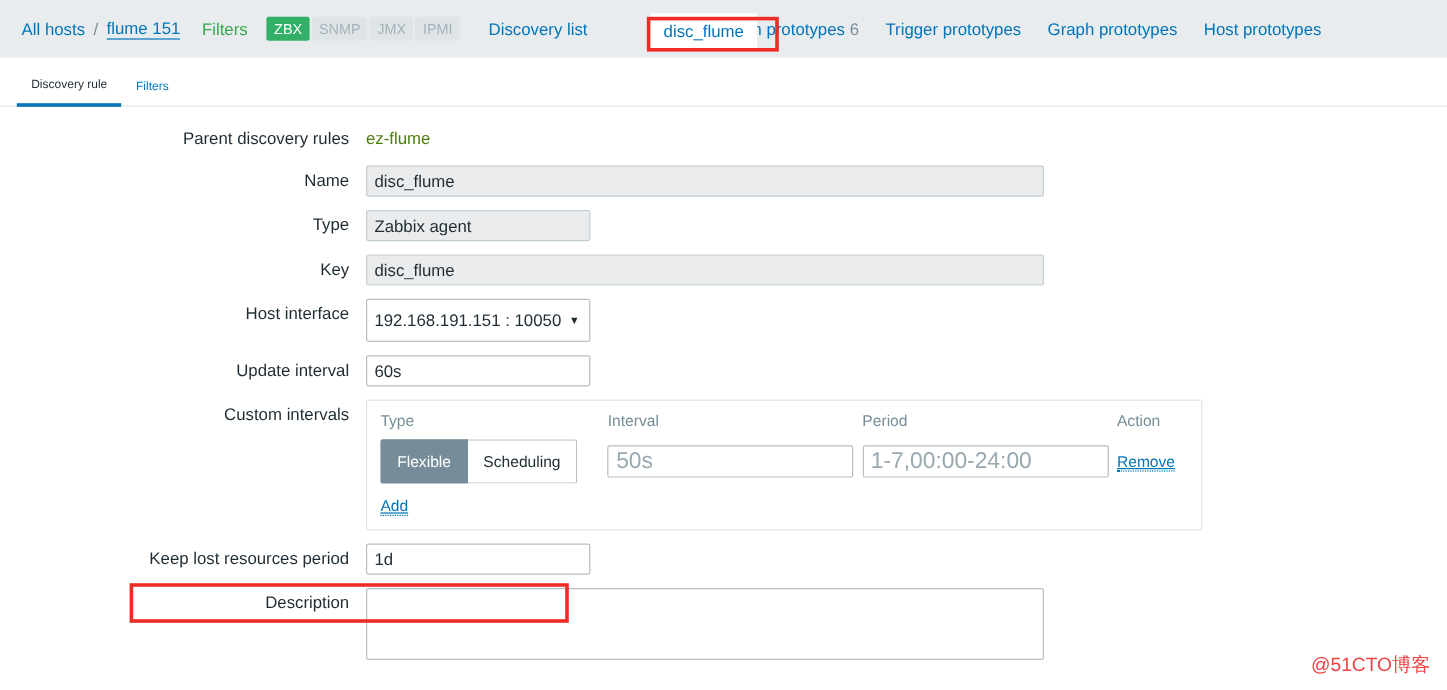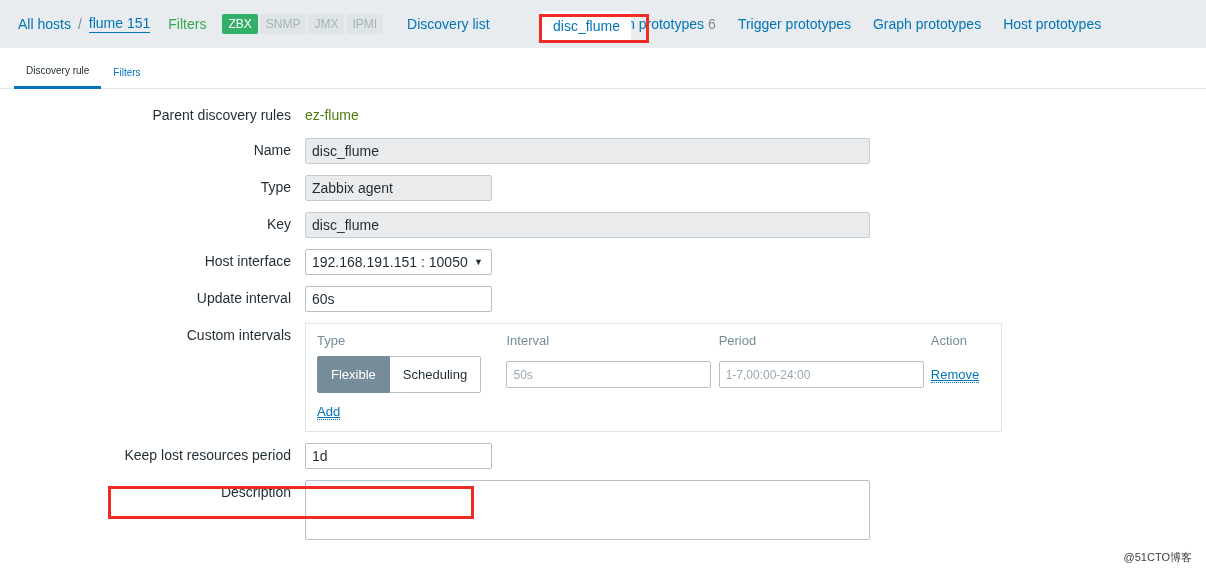--- a/index.html
+++ b/index.html
@@ -181,21 +181,21 @@
     background: #e9ebec;
     color: #1f2c33;
     border-color: #c3cdd4;
   }
   .w-wide { width: 565px; }
   .w-med  { width: 187px; }
   .w-keep { width: 187px; }
 
   .select-box {
     width: 187px;
-    height: 26px;
+    height: 36px;
     box-sizing: border-box;
     border: 1px solid #b5bfc5;
     background: #ffffff;
     border-radius: 2px;
     display: flex;
     align-items: center;
     padding: 0 6px;
     font-size: 14px;
     color: #1f2c33;
     position: relative;
@@ -248,21 +248,21 @@
     border-left: none;
     border-radius: 0 2px 2px 0;
   }
   .seg button.on {
     background: #768d99;
     border-color: #768d99;
     color: #ffffff;
   }
   input.iv {
     font-family: "Liberation Sans", sans-serif;
-    font-size: 12px;
+    font-size: 19px;
     width: 205px;
     height: 27px;
     box-sizing: border-box;
     border: 1px solid #b5bfc5;
     border-radius: 2px;
     padding: 0 6px;
     color: #1f2c33;
     outline: none;
     background: #ffffff;
   }
@@ -290,22 +290,22 @@
     padding: 5px 6px;
     resize: none;
     outline: none;
     color: #1f2c33;
   }
 
   .watermark {
     position: absolute;
     right: 14px;
     bottom: 10px;
-    font-size: 11px;
-    color: #404040;
+    font-size: 16px;
+    color: #ef4444;
     white-space: nowrap;
     z-index: 30;
   }
 </style>
 </head>
 <body>
 
 <div class="header-band">
   <a class="crumb plain">All hosts</a>
   <span class="crumb-sep">/</span>

